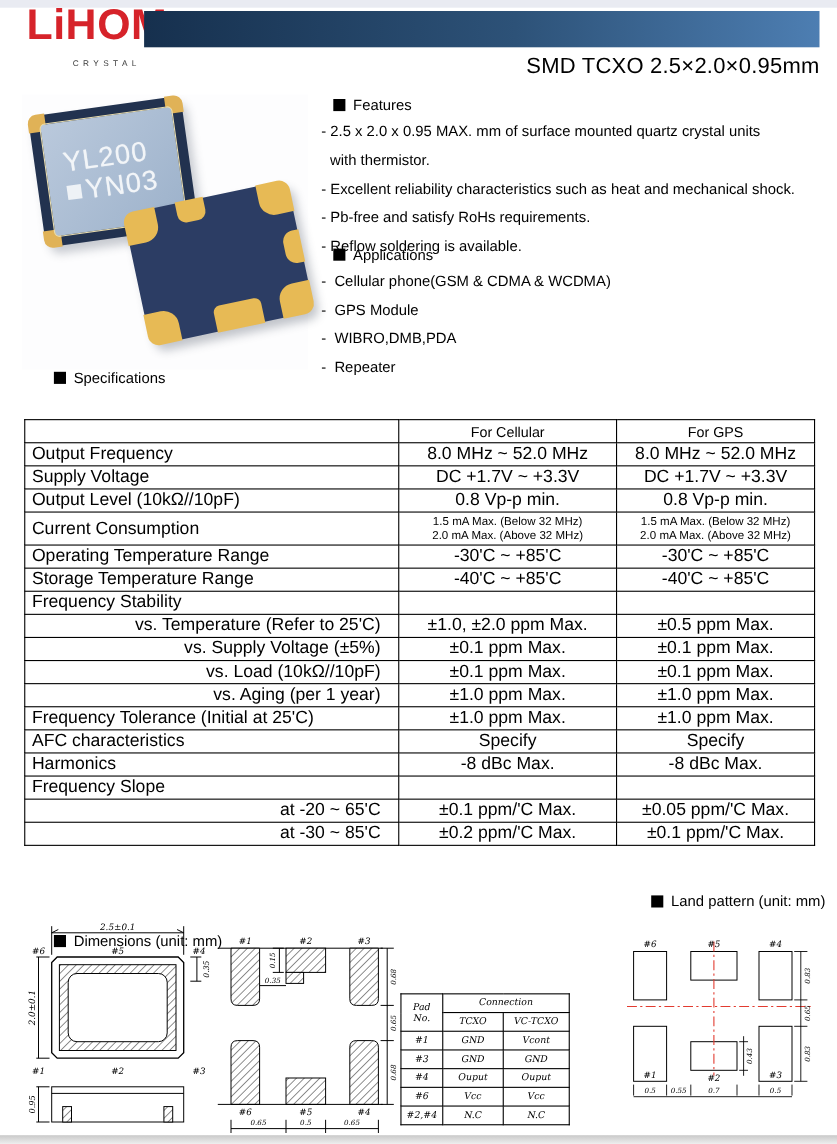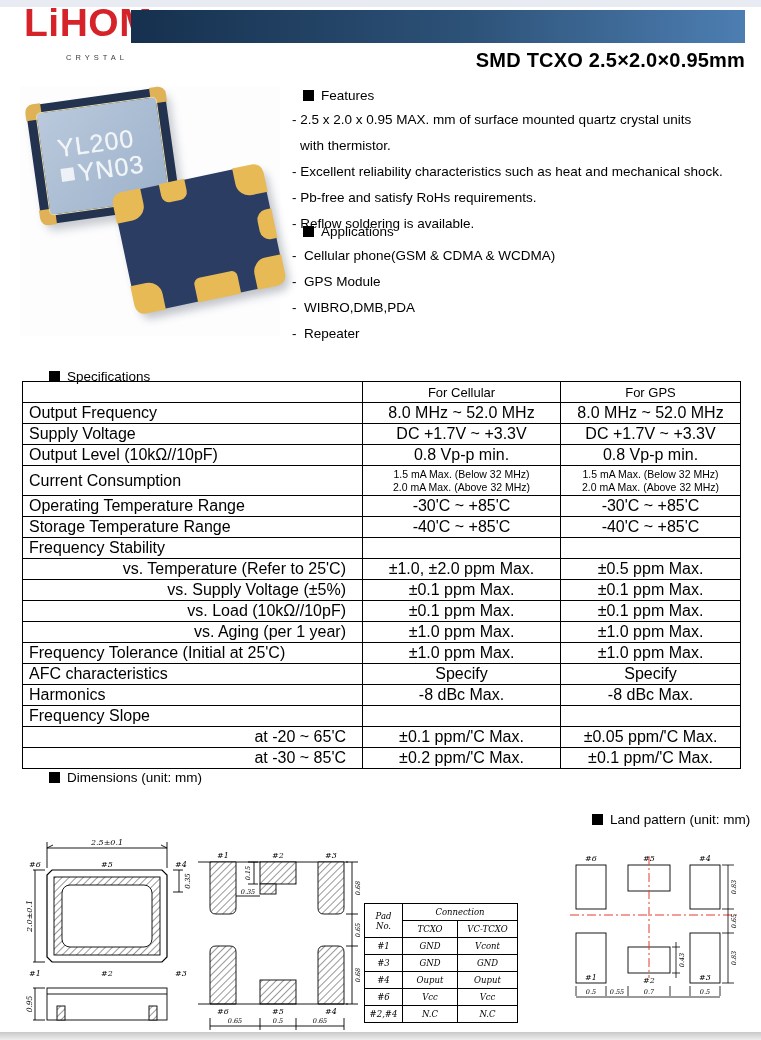--- a/index.html
+++ b/index.html
@@ -7,21 +7,21 @@
     width:761px;height:1040px;position:relative;overflow:hidden;
     background:#ffffff;font-family:"Liberation Sans",sans-serif;color:#000;
   }
   
   .top-strip{position:absolute;left:0;top:0;width:761px;height:7px;background:#e9ebf2;}
   .logo{position:absolute;left:24px;top:9px;width:104px;}
   .logo-brand{color:#d6232a;font-weight:bold;font-size:39px;line-height:28px;letter-spacing:0.5px;font-family:Liberation Sans, sans-serif;}
   .logo-sub{display:block;text-align:right;font-size:7.5px;letter-spacing:4px;color:#3c3c3c;margin-top:16px;}
   .header-bar{position:absolute;left:131px;top:10px;width:614px;height:33px;
     background:linear-gradient(to right,#16304e,#2d5278 55%,#4d7eb2);}
-  .doc-title{position:absolute;top:49px;right:16px;font-size:20px;font-weight:bold;letter-spacing:0.2px;}
+  .doc-title{position:absolute;top:49px;right:16px;font-size:20px;font-weight:normal;letter-spacing:0.2px;}
   
   .sec-head{position:absolute;font-size:13.5px;display:flex;align-items:center;gap:7px;padding-left:25px;}
   .sq{width:11px;height:11px;background:#000;flex:0 0 auto;}
   
   .photo{position:absolute;left:20px;top:86px;width:260px;height:250px;background:#fdfdfe;}
   .chip1{position:absolute;left:13px;top:10px;width:140px;height:120px;transform:rotate(-8deg);
     background:#22324f;border-radius:9px;box-shadow:4px 7px 9px rgba(40,50,70,0.25);}
   .chip1 .gold{position:absolute;width:16px;height:16px;background:#e0b257;}
   .g-tl{left:-1px;top:-1px;border-top-left-radius:8px;}
   .g-tr{right:-1px;top:-1px;border-top-right-radius:8px;}
@@ -51,21 +51,21 @@
   .feat-block .sec-head,.app-block .sec-head{position:static;margin-bottom:4px;}
   
   .spec{position:absolute;left:22px;top:381px;width:718px;border-collapse:collapse;table-layout:fixed;}
   .spec th,.spec td{border:1px solid #000;padding:0 6px;height:20px;font-size:16px;overflow:hidden;}
   .spec th{font-weight:normal;font-size:13px;text-align:center;}
   .spec td.val{text-align:center;}
   .spec td.lbl{text-align:left;}
   .spec tr.ind td.lbl{text-align:right;padding-right:16px;}
   .spec tr.sm td.val{font-size:10.5px;line-height:12.5px;white-space:pre-line;padding:2px 4px;}
   
-  .dim-head{left:24px;top:770px;}
+  .dim-head{left:24px;top:848px;}
   .land-head{left:567px;top:812px;}
   svg text{font-family:"DejaVu Serif",serif;font-style:italic;fill:#000;}
   .drawA{position:absolute;left:25px;top:836px;}
   .drawB{position:absolute;left:196px;top:848px;}
   .drawD{position:absolute;left:568px;top:850px;}
   .conn-wrap{position:absolute;left:364px;top:903px;}
   .conn{border-collapse:collapse;font-family:"DejaVu Serif",serif;font-style:italic;}
   .conn td{border:1px solid #000;font-size:8.5px;text-align:center;height:16px;padding:0 2px;}
   .bottom-strip{position:absolute;left:0;bottom:0;width:761px;height:8px;
     background:linear-gradient(to bottom,#c9c9c9,#eeeeee);}
@@ -123,21 +123,21 @@
   <div class="sec-head">
     <span class="sq"></span>
     <span>Applications</span>
   </div>
   <div class="txt-line">-  Cellular phone(GSM &amp; CDMA &amp; WCDMA)</div>
   <div class="txt-line">-  GPS Module</div>
   <div class="txt-line">-  WIBRO,DMB,PDA</div>
   <div class="txt-line">-  Repeater</div>
 </div>
 
-<div class="sec-head" style="left:24px;top:369px;justify-content:flex-end;">
+<div class="sec-head" style="left:24px;top:336px;justify-content:flex-end;">
   <span class="sq"></span>
   <span>Specifications</span>
 </div>
 
 <table class="spec">
   <colgroup>
       <col style="width:340px">
       <col style="width:198px">
       <col style="width:180px">
     </colgroup>

